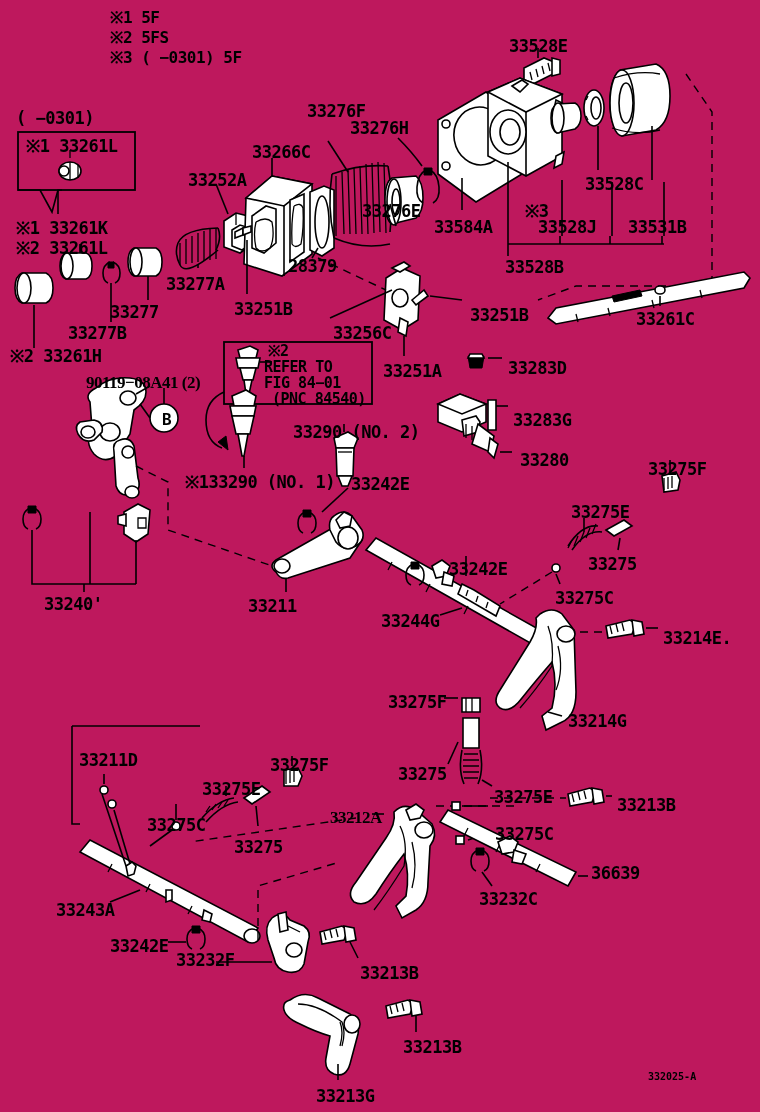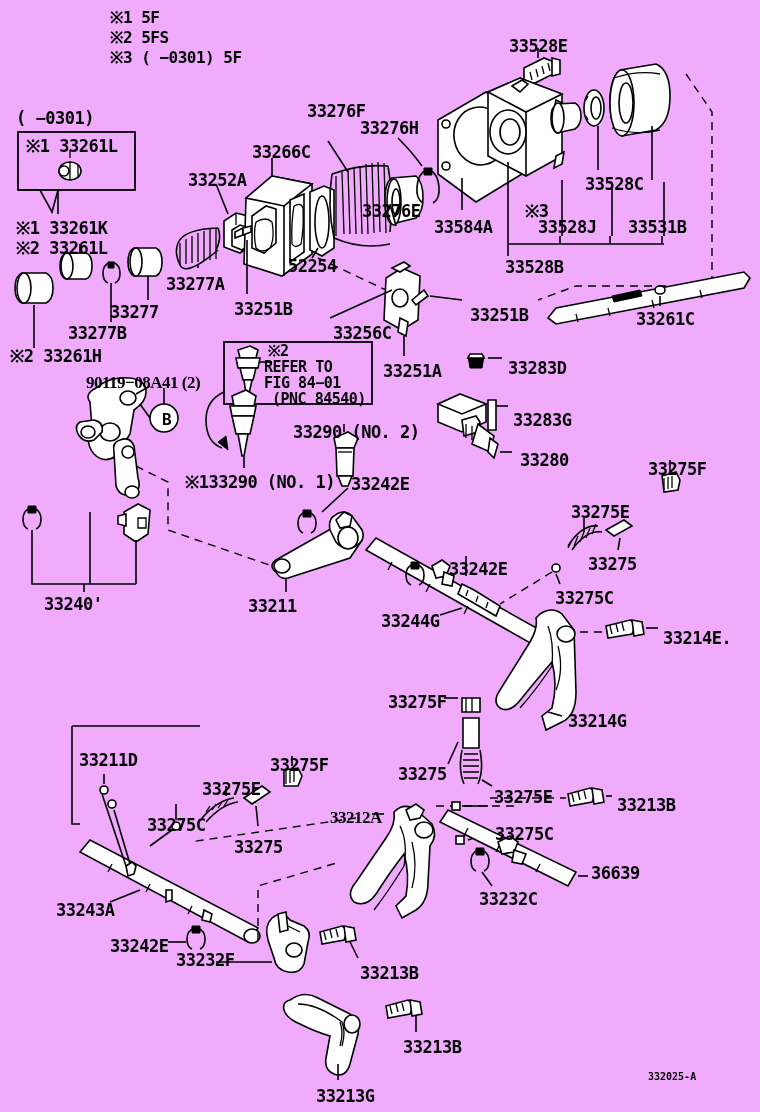--- a/index.html
+++ b/index.html
@@ -1,20 +1,20 @@
 <!DOCTYPE html>
 <html><head>
 <meta charset="utf-8">
 <title>Parts Diagram 332025-A</title>
 <style>
   html,body{margin:0;padding:0;background:#fff;}
   #page{
     position:relative;
     width:760px;height:1112px;
-    background:#f0abfc;
+    background:#be185d;
     font-family:"DejaVu Sans Mono","Liberation Mono",monospace;
     color:#000;
     overflow:hidden;
   }
   .lbl{
     position:absolute;
     font-family:"DejaVu Sans Mono","Liberation Mono",monospace;
     font-size:17px;
     font-weight:700;
     letter-spacing:-0.5px;
@@ -472,33 +472,33 @@
   <div class="lbl" style="left:26px;top:138px;">※1 33261L</div>
 
   <div class="lbl sm" style="left:268px;top:344px;">※2</div>
   <div class="lbl sm" style="left:264px;top:360px;">REFER TO</div>
   <div class="lbl sm" style="left:264px;top:376px;">FIG 84−01</div>
   <div class="lbl sm" style="left:272px;top:392px;">(PNC 84540)</div>
 
   <div id="callout-layer">
       <div class="lbl" style="left: 509px; top: 38px;">33528E</div>
       <div class="lbl" style="left: 307px; top: 103px;">33276F</div>
-      <div class="lbl" style="left: 360px; top: 120px;">33276H</div>
+      <div class="lbl" style="left: 350px; top: 120px;">33276H</div>
       <div class="lbl" style="left: 252px; top: 144px;">33266C</div>
       <div class="lbl" style="left: 188px; top: 172px;">33252A</div>
       <div class="lbl" style="left: 585px; top: 176px;">33528C</div>
       <div class="lbl" style="left: 362px; top: 203px;">33276E</div>
       <div class="lbl" style="left: 525px; top: 203px;">※3</div>
       <div class="lbl" style="left: 434px; top: 219px;">33584A</div>
       <div class="lbl" style="left: 538px; top: 219px;">33528J</div>
       <div class="lbl" style="left: 628px; top: 219px;">33531B</div>
       <div class="lbl" style="left: 16px; top: 220px;">※1 33261K</div>
       <div class="lbl" style="left: 16px; top: 240px;">※2 33261L</div>
       <div class="lbl" style="left: 166px; top: 276px;">33277A</div>
-      <div class="lbl" style="left: 288px; top: 258px;">52254</div>
+      <div class="lbl" style="left: 288px; top: 258px;">28379</div>
       <div class="lbl" style="left: 505px; top: 259px;">33528B</div>
       <div class="lbl" style="left: 110px; top: 304px;">33277</div>
       <div class="lbl" style="left: 234px; top: 301px;">33251B</div>
       <div class="lbl" style="left: 68px; top: 325px;">33277B</div>
       <div class="lbl" style="left: 333px; top: 325px;">33256C</div>
       <div class="lbl" style="left: 470px; top: 307px;">33251B</div>
       <div class="lbl" style="left: 636px; top: 311px;">33261C</div>
       <div class="lbl" style="left: 10px; top: 348px;">※2 33261H</div>
       <div class="lbl" style="left: 383px; top: 363px;">33251A</div>
       <div class="lbl" style="left: 508px; top: 360px;">33283D</div>

